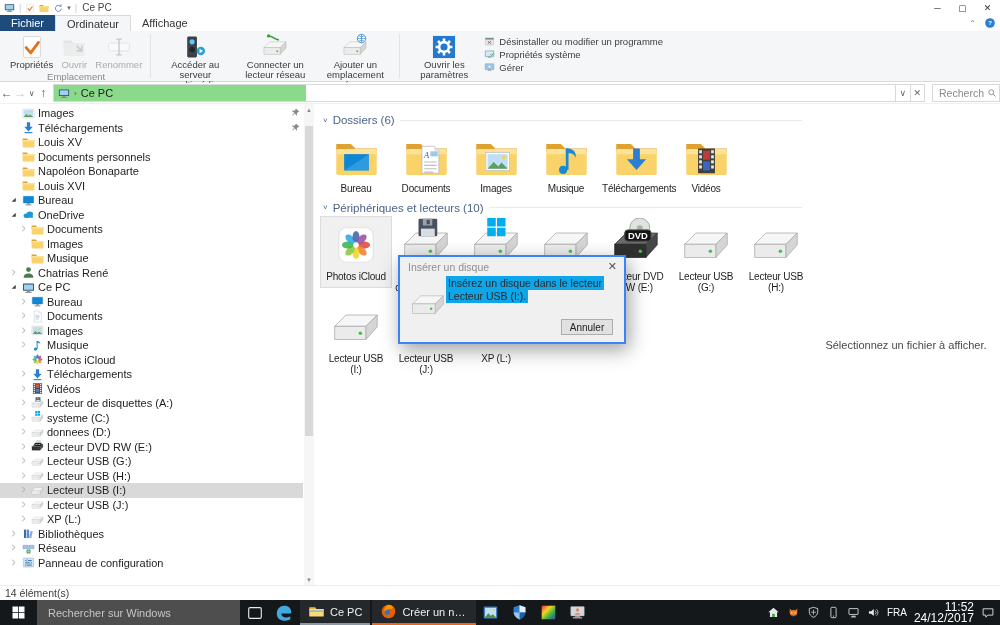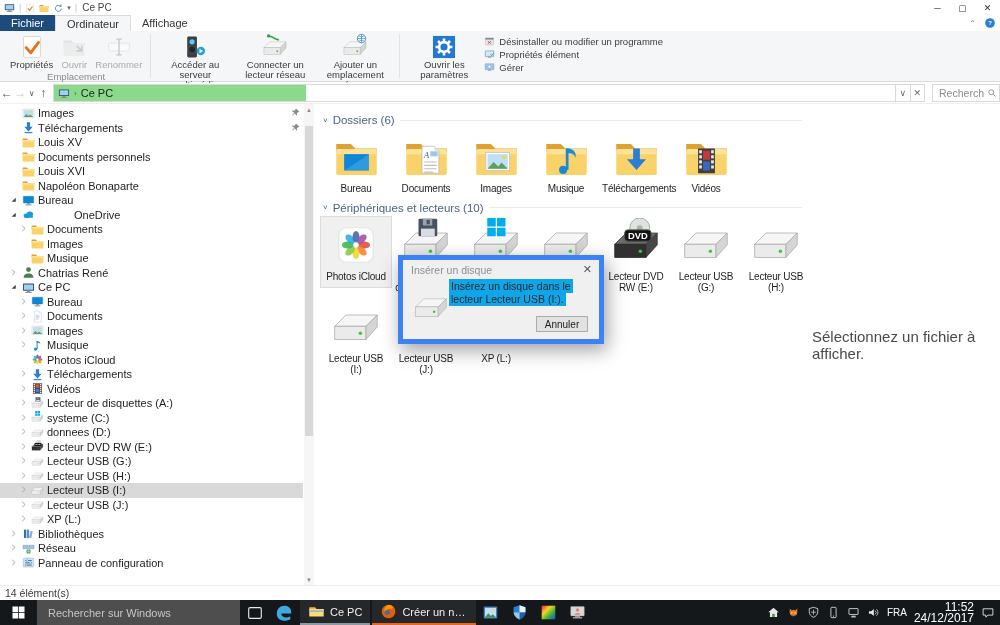--- a/index.html
+++ b/index.html
@@ -62,23 +62,23 @@
   .content{width:497px;flex:0 0 497px;padding:8px 0 0 6px;box-sizing:border-box;}
   .section-h{display:flex;align-items:center;gap:5px;margin:2px 0 3px 2px;}
   .section-h .chev{font-size:8px;color:#4a6488;}
   .section-h .stitle{font-size:11.5px;color:#4a6488;white-space:nowrap;}
   .section-h .hline{flex:1;height:1px;background:#eaeaea;margin-right:10px;}
   .tiles{display:flex;flex-wrap:wrap;align-items:flex-start;}
   .tile{width:70px;padding:3px 0 5px;display:flex;flex-direction:column;align-items:center;box-sizing:border-box;}
   .tile .ticon{height:48px;display:flex;align-items:flex-end;justify-content:center;}
   .tile .tlabel{font-size:10px;line-height:11.5px;text-align:center;color:#1e1e1e;margin-top:3px;max-width:68px;letter-spacing:-.2px;}
   .tile.selected{background:#f0f0f0;outline:1px solid #dcdcdc;}
-  .preview{flex:1;display:flex;align-items:center;justify-content:center;font-size:15px;color:#4a4a4a;}
+  .preview{flex:1;display:flex;align-items:center;justify-content:center;font-size:11px;color:#4a4a4a;}
   
-  .dialog{position:absolute;left:398px;top:255px;width:206px;height:89px;background:#f0f0f0;border:5px solid #3b82f6;box-shadow:3px 6px 18px rgba(0,0,0,.38);z-index:50;box-sizing:border-box;}
+  .dialog{position:absolute;left:398px;top:255px;width:228px;height:89px;background:#f0f0f0;border:2px solid #3b82f6;box-shadow:3px 6px 18px rgba(0,0,0,.38);z-index:50;box-sizing:border-box;}
   .dlg-title{height:19px;display:flex;align-items:center;padding:0 8px;font-size:10.5px;color:#8f8f8f;}
   .dlg-x{position:absolute;right:7px;top:3px;font-size:11px;color:#555;}
   .dlg-body{display:flex;padding:1px 8px 0 10px;}
   .dlg-icon{width:44px;padding-top:8px;}
   .dlg-msg{font-size:10.5px;line-height:13px;color:#2a2a2a;}
   .hl{background:#f2ee0a;padding:1px 2px;box-decoration-break:clone;-webkit-box-decoration-break:clone;}
   .dlg-cancel{position:absolute;right:11px;bottom:7px;width:52px;height:16px;background:#e1e1e1;border:1px solid #adadad;font-size:10px;color:#222;display:flex;align-items:center;justify-content:center;box-sizing:border-box;}
   
   .statusbar{position:absolute;top:585px;left:0;right:0;height:15px;background:#fff;border-top:1px solid #ededed;display:flex;align-items:center;padding-left:5px;font-size:10.5px;color:#3c3c3c;box-sizing:border-box;}
   
@@ -281,21 +281,21 @@
             </div>
             <div class="smallbtn">
               <span class="ic">
                 <svg width="11" height="11" viewBox="0 0 40 40">
                   <rect x="4" y="6" width="32" height="22" rx="1.5" fill="#9fc6e8" stroke="#4a7aa8"></rect>
                   <rect x="7" y="9" width="26" height="16" fill="#d6e9f8"></rect>
                   <rect x="14" y="28" width="12" height="3" fill="#8a8a8a"></rect>
                   <path d="M24 19l4 5 7-9" stroke="#3aa03a" stroke-width="3" fill="none"></path>
                 </svg>
               </span>
-              <span>Propriétés élément</span>
+              <span>Propriétés système</span>
             </div>
             <div class="smallbtn">
               <span class="ic">
                 <svg width="11" height="11" viewBox="0 0 40 40">
                   <rect x="4" y="6" width="32" height="22" rx="1.5" fill="#9fc6e8" stroke="#4a7aa8"></rect>
                   <circle cx="20" cy="17" r="5" fill="#fff" stroke="#4a7aa8"></circle>
                   <rect x="14" y="28" width="12" height="3" fill="#8a8a8a"></rect>
                 </svg>
               </span>
               <span>Gérer</span>
@@ -379,29 +379,29 @@
                 <path d="M2 14a1.5 1.5 0 0 1 1.5-1.5h33A1.5 1.5 0 0 1 38 14v3H2z" fill="#fce39a"></path>
               </svg></span>
             <span class="slabel" style="left: 38px;">Documents personnels</span>
           </div>
           <div class="side-row">
             <span class="sicon" style="left: 22px;"><svg width="13" height="13" viewBox="0 0 40 40">
                 <path d="M2 8h13l4 4h19v5H2z" fill="#dfa12f"></path>
                 <rect x="2" y="12.5" width="36" height="23" rx="1.5" fill="#f9d26a"></rect>
                 <path d="M2 14a1.5 1.5 0 0 1 1.5-1.5h33A1.5 1.5 0 0 1 38 14v3H2z" fill="#fce39a"></path>
               </svg></span>
+            <span class="slabel" style="left: 38px;">Napoléon Bonaparte</span>
+          </div>
+          <div class="side-row">
+            <span class="sicon" style="left: 22px;"><svg width="13" height="13" viewBox="0 0 40 40">
+                <path d="M2 8h13l4 4h19v5H2z" fill="#dfa12f"></path>
+                <rect x="2" y="12.5" width="36" height="23" rx="1.5" fill="#f9d26a"></rect>
+                <path d="M2 14a1.5 1.5 0 0 1 1.5-1.5h33A1.5 1.5 0 0 1 38 14v3H2z" fill="#fce39a"></path>
+              </svg></span>
             <span class="slabel" style="left: 38px;">Louis XVI</span>
-          </div>
-          <div class="side-row">
-            <span class="sicon" style="left: 22px;"><svg width="13" height="13" viewBox="0 0 40 40">
-                <path d="M2 8h13l4 4h19v5H2z" fill="#dfa12f"></path>
-                <rect x="2" y="12.5" width="36" height="23" rx="1.5" fill="#f9d26a"></rect>
-                <path d="M2 14a1.5 1.5 0 0 1 1.5-1.5h33A1.5 1.5 0 0 1 38 14v3H2z" fill="#fce39a"></path>
-              </svg></span>
-            <span class="slabel" style="left: 38px;">Napoléon Bonaparte</span>
           </div>
           <div class="side-row">
             <span class="exp" style="left: 8px;"><svg width="9" height="9" viewBox="0 0 40 40">
                 <path d="M30 12v18H12z" fill="#404040"></path>
               </svg></span>
             <span class="sicon" style="left: 22px;"><svg width="13" height="13" viewBox="0 0 40 40">
                 <rect x="4" y="7" width="32" height="21" rx="1.5" fill="#1086d6" stroke="#0d6cb0"></rect>
                 <rect x="16" y="28" width="8" height="4" fill="#8a8a8a"></rect>
                 <rect x="11" y="32" width="18" height="3" fill="#8a8a8a"></rect>
               </svg></span>
@@ -409,21 +409,21 @@
           </div>
           <div class="side-row">
             <span class="exp" style="left: 8px;"><svg width="9" height="9" viewBox="0 0 40 40">
                 <path d="M30 12v18H12z" fill="#404040"></path>
               </svg></span>
             <span class="sicon" style="left: 22px;"><svg width="13" height="13" viewBox="0 0 40 40">
                 <ellipse cx="14" cy="24" rx="9" ry="7" fill="#1c9ad6"></ellipse>
                 <ellipse cx="24" cy="19" rx="10" ry="8" fill="#1c9ad6"></ellipse>
                 <rect x="8" y="24" width="26" height="6" rx="3" fill="#1c9ad6"></rect>
               </svg></span>
-            <span class="slabel" style="left: 38px; margin-left: 36px;">OneDrive</span>
+            <span class="slabel" style="left: 38px;">OneDrive</span>
           </div>
           <div class="side-row">
             <span class="exp" style="left: 18px;"><svg width="9" height="9" viewBox="0 0 40 40">
                 <path d="M14 8l13 12-13 12" stroke="#a0a0a0" stroke-width="4" fill="none"></path>
               </svg></span>
             <span class="sicon" style="left: 31px;"><svg width="13" height="13" viewBox="0 0 40 40">
                 <path d="M2 8h13l4 4h19v5H2z" fill="#dfa12f"></path>
                 <rect x="2" y="12.5" width="36" height="23" rx="1.5" fill="#f9d26a"></rect>
                 <path d="M2 14a1.5 1.5 0 0 1 1.5-1.5h33A1.5 1.5 0 0 1 38 14v3H2z" fill="#fce39a"></path>
               </svg></span>

